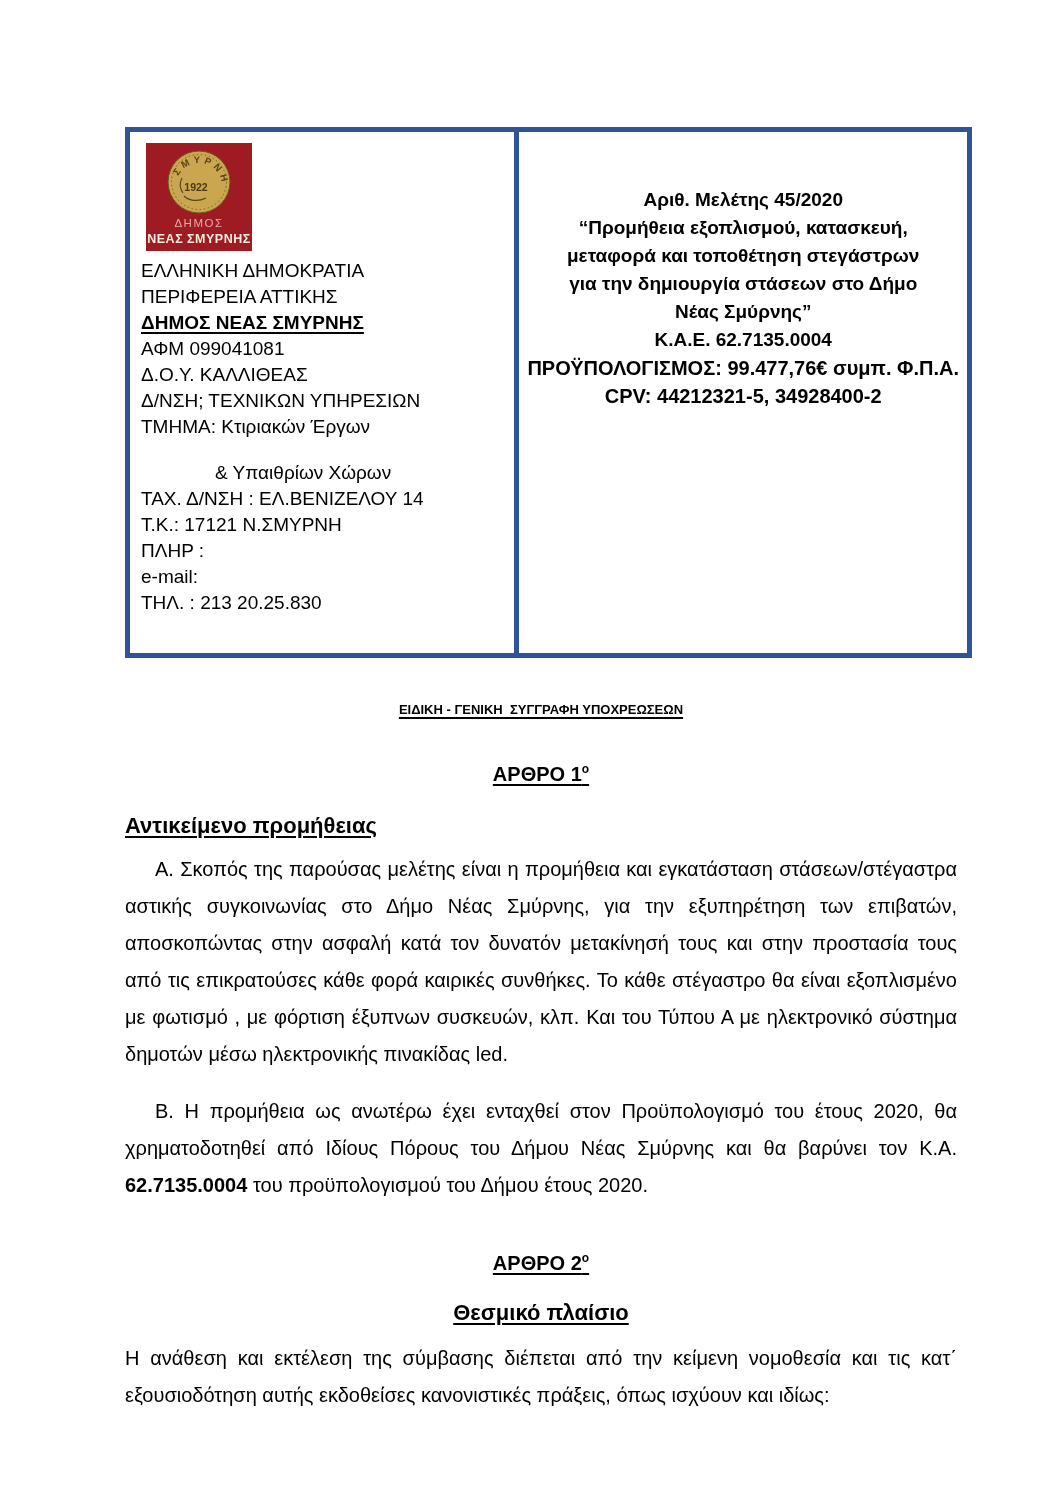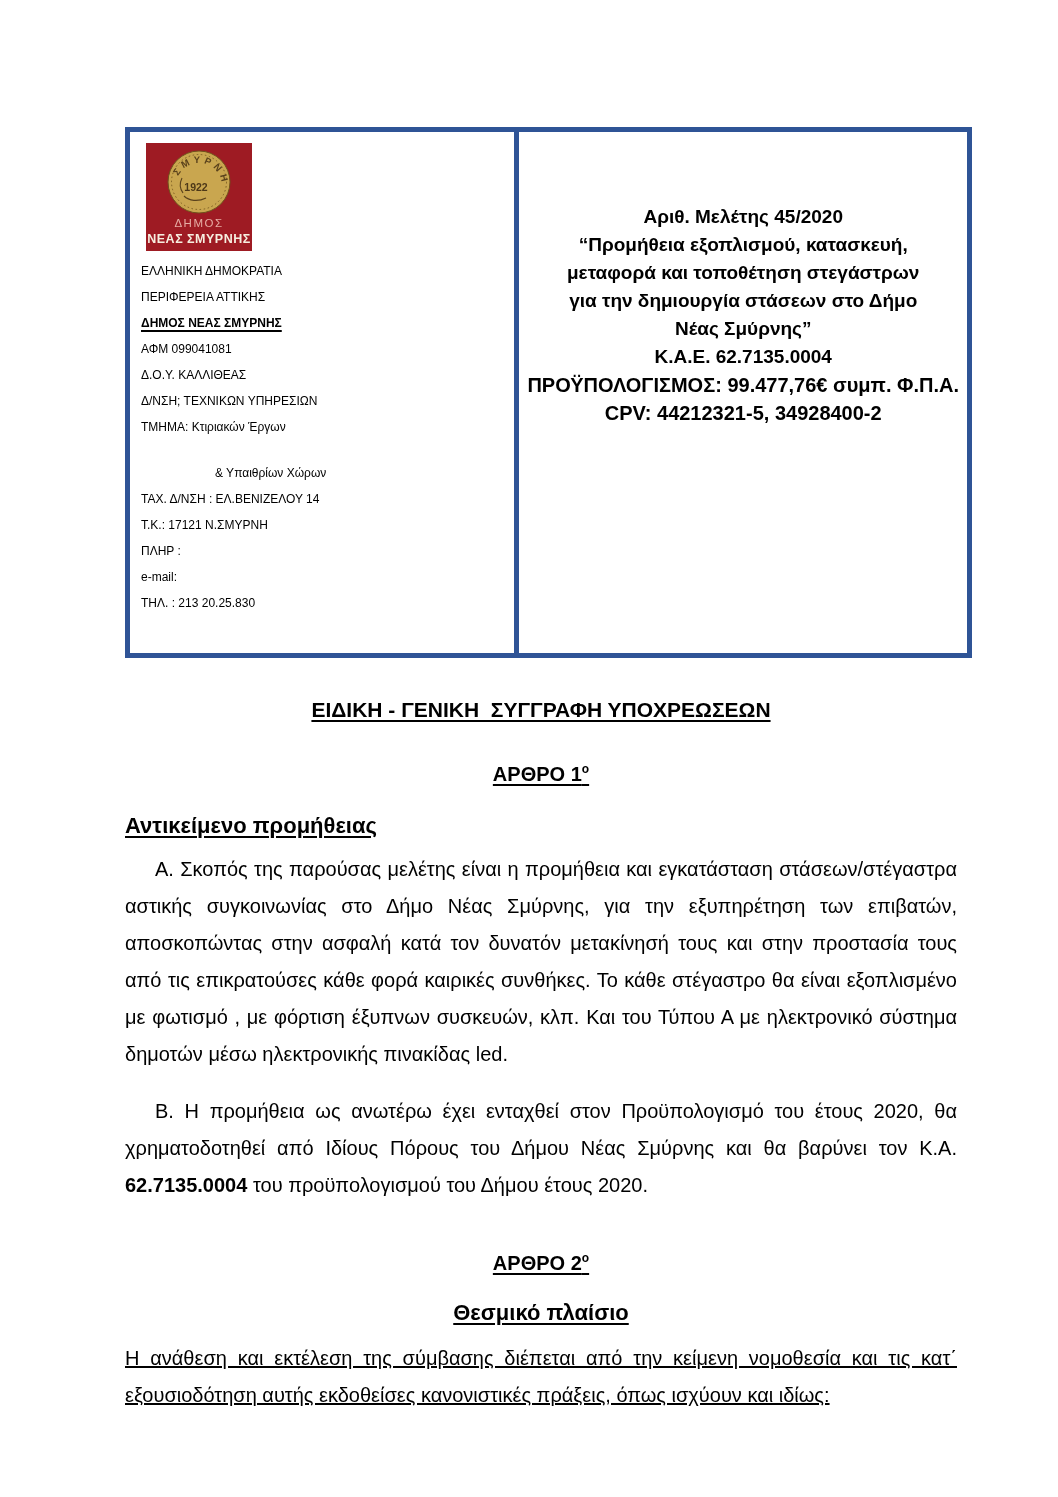--- a/index.html
+++ b/index.html
@@ -19,61 +19,61 @@
     display:flex;
     background:#fff;
   }
   .cell-left {
     width:428px;
     border-right:5px solid #2F5496;
     padding:8px 8px 8px 11px;
   }
   .cell-right {
     flex:1;
-    padding:71px 8px 0 8px;
+    padding:54px 8px 0 8px;
     text-align:center;
     font-weight:bold;
   }
   .logo {
     width:106px; height:108px;
     margin:3px 0 7px 5px;
     display:block;
   }
-  .hl { font-size:12px; line-height:26px; white-space:nowrap; }
+  .hl { font-size:19px; line-height:26px; white-space:nowrap; }
   .hl.bold-u { font-weight:bold; text-decoration:underline; text-underline-offset:3px; text-decoration-thickness:2px; }
   .hl.indent { padding-left:74px;margin-top:20px; }
   .hr-line { font-size:19px; line-height:28px; white-space:nowrap; }
   .hr-line.small { font-size:20px; }
   
   .content {
     position:absolute; left:125px; top:697px;
     width:832px;
   }
   .doc-title {
-    text-align:center; font-weight:bold; font-size:21px; line-height:26px;
+    text-align:center; font-weight:bold; font-size:13px; line-height:26px;
     white-space:pre-wrap;
   }
   .doc-title .u, .article-title .u, .sub-heading {
     text-decoration:underline; text-underline-offset:3px; text-decoration-thickness:1.5px;
   }
   .article-title {
     text-align:center; font-weight:bold; font-size:20px; line-height:26px;
   }
   .article-title sup { font-size:12px; }
   .mt1 { margin-top:33px; }
   .sub-heading {
     font-weight:bold; font-size:22px; line-height:26px; margin-top:26px;
   }
   .para {
     font-size:20px; line-height:37px; text-align:justify; margin-top:12px;
   }
   .para.first-indent { text-indent:30px; }
   .a2-title { margin-top:42px; }
   .a2-heading { margin-top:24px; text-align:center; }
-  .a2-para { margin-top:14px;text-decoration:underline; }
+  .a2-para { margin-top:14px; }
 </style>
 </head>
 <body>
 
 <div class="header-table">
 
   <div class="cell-left">
 
     <svg class="logo" viewBox="0 0 106 108" aria-hidden="true">
       <rect width="106" height="108" fill="#9E1B23"></rect>

